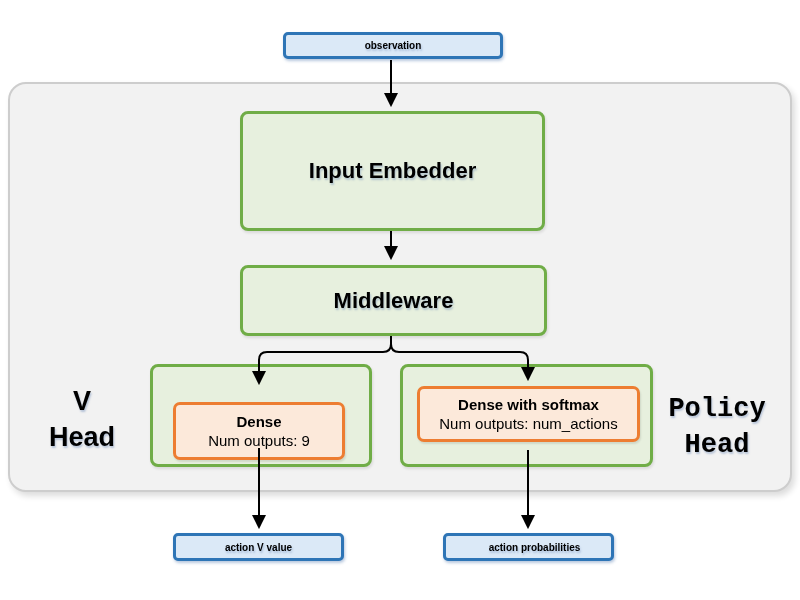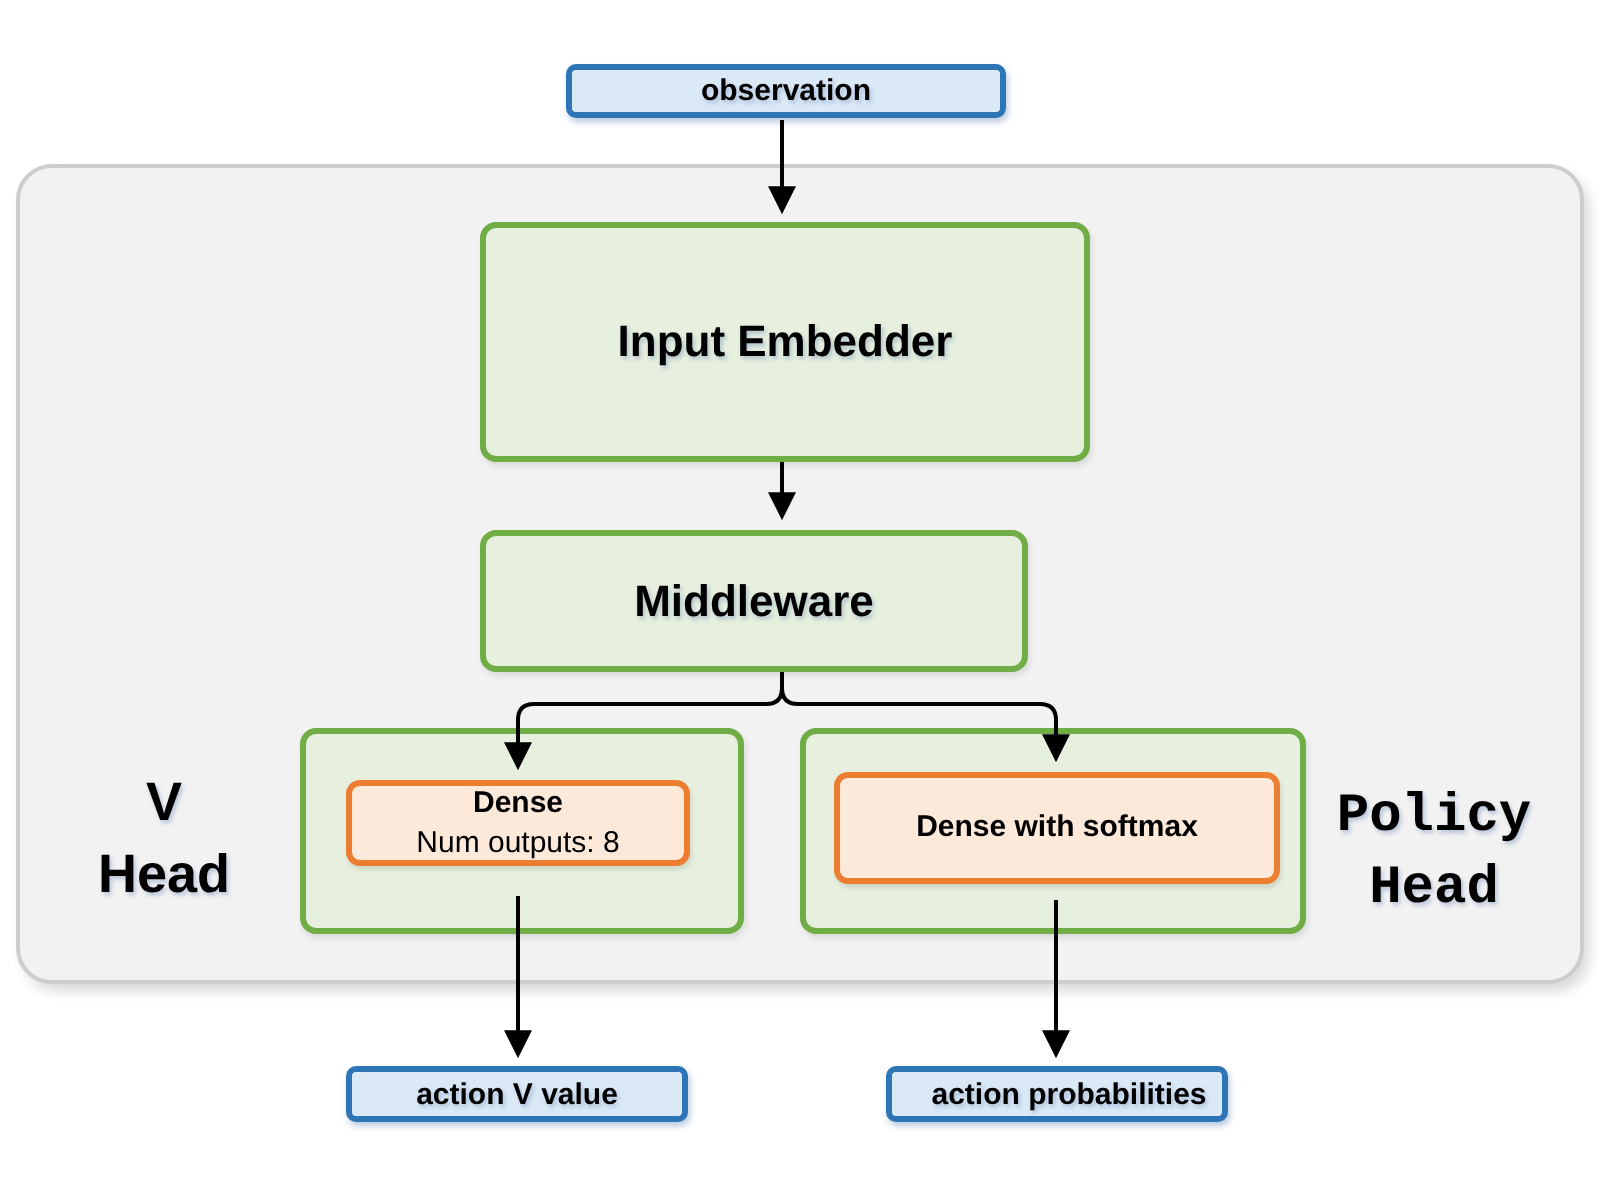--- a/index.html
+++ b/index.html
@@ -43,21 +43,21 @@
     color:#000;
     z-index:1;
   }
   .node .lbl{ text-shadow:1px 1.5px 2px rgba(110,140,185,0.45); }
   .blue{
     background:var(--blue-fill);
     border:3px solid var(--blue-border);
     border-radius:5px;
     box-shadow:1px 2px 3px rgba(100,135,185,0.45);
     font-weight:bold;
-    font-size:15px;
+    font-size:10px;
   }
   .green{
     background:var(--green-fill);
     border:3.5px solid var(--green-border);
     border-radius:8px;
     box-shadow:1px 2px 3px rgba(0,0,0,0.10);
   }
   .green.big{ font-weight:bold; font-size:22px; }
   .orange{
     background:var(--orange-fill);
@@ -73,23 +73,23 @@
     font-weight:bold;
     font-size:27px;
     line-height:1.32;
     text-align:center;
     color:#000;
     z-index:1;
     text-shadow:1px 1.5px 2px rgba(110,140,185,0.45);
   }
   .obs        { left:283px; top:32px;  width:220px; height:27px; }
   .embedder   { left:240px; top:111px; width:305px; height:120px; }
-  .middleware { left:240px; top:265px; width:274px; height:71px; }
+  .middleware { left:240px; top:265px; width:307px; height:71px; }
   .vhead-box  { left:150px; top:364px; width:222px; height:103px; }
-  .vdense     { left:173px; top:390px; width:172px; height:43px; }
+  .vdense     { left:173px; top:402px; width:172px; height:58px; }
   .phead-box  { left:400px; top:364px; width:253px; height:103px; }
   .pdense     { left:417px; top:386px; width:223px; height:56px; }
   .statev     { left:173px; top:533px; width:171px; height:28px; }
   .actprob    { left:443px; top:533px; width:171px; height:28px;padding-left:12px; }
   .vhead-lbl  { left:32px;  top:384px; width:100px; }
   .phead-lbl  { left:657px; top:392px; width:120px;font-family:Liberation Mono, monospace; }
   svg.arrows{
     position:absolute; left:0; top:0;
     z-index:2;
     pointer-events:none;
@@ -116,26 +116,27 @@
     <span class="lbl">Input Embedder</span>
   </div>
 
   <div class="node green big middleware">
     <span class="lbl">Middleware</span>
   </div>
 
   <div class="node green vhead-box"></div>
   <div class="node orange vdense">
     <span class="title">Dense</span>
-    <span>Num outputs: 8</span>
+    <span>Num outputs: 9</span>
   </div>
 
   <div class="node green phead-box"></div>
   <div class="node orange pdense">
     <span class="title">Dense with softmax</span>
+    <span>Num outputs: num_actions</span>
   </div>
 
   <div class="head-label vhead-lbl">
     <div>V</div>
     <div>Head</div>
   </div>
 
   <div class="head-label phead-lbl">
     <div>Policy</div>
     <div>Head</div>

